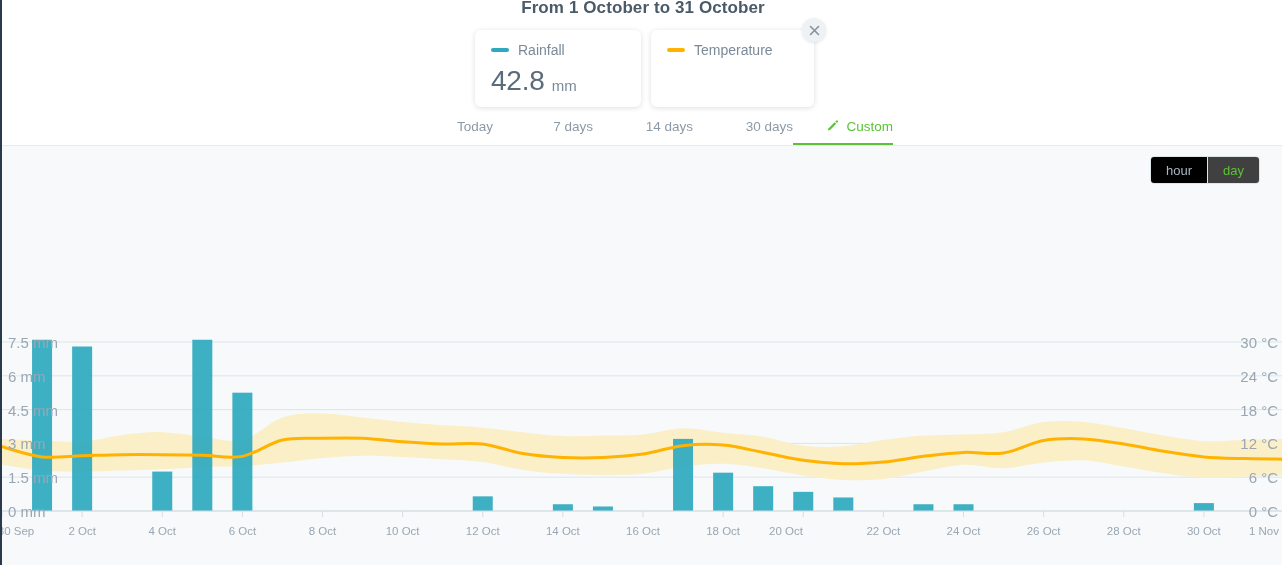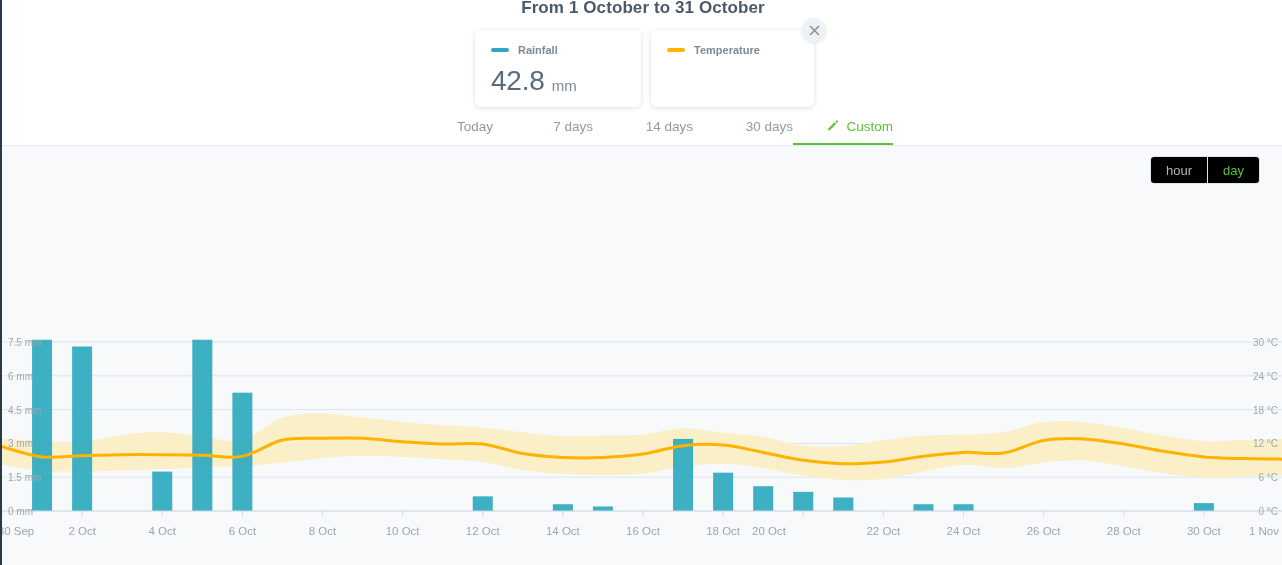--- a/index.html
+++ b/index.html
@@ -61,23 +61,22 @@
   }
   .swatch {
     width: 18px; height: 4px;
     border-radius: 2px;
     display: inline-block;
     flex: none;
   }
   .swatch.rain { background: #2ea9bf; }
   .swatch.temp { background: #ffb300; }
   .legend-label {
-    font-size: 11px;
+    font-size: 14px;
     color: #7b8a99;
-    font-weight: bold;
   }
 
   .value-row {
     margin-top: 9px;
     display: flex;
     align-items: flex-end;
     gap: 7px;
   }
   .big-val {
     font-size: 28px;
@@ -183,37 +182,37 @@
     font-family: inherit;
     font-size: 13px;
     padding: 0 15px;
     border: none;
     background: #000000;
     color: #aab6c0;
     cursor: pointer;
     height: 100%;
   }
   .seg button.on {
-    background: #000000;
+    background: #404040;
     color: #5bc236;
     border-left: 1px solid #dfe6ea;
   }
 
   
   .plot {
     position: absolute;
     left: 0; top: 0;
     width: 1282px;
     height: 420px;
   }
   .plot svg { display: block; }
 
   .axis-label {
     position: absolute;
-    font-size: 10px;
+    font-size: 15px;
     color: #9aa7b3;
     white-space: nowrap;
   }
   .axis-label.left  { left: 6px;  transform: translateY(-50%); }
   .axis-label.right { right: 6px; transform: translateY(-50%); text-align: right; }
   .xtick {
     position: absolute;
     font-size: 11.5px;
     color: #9aa7b3;
     transform: translateX(-50%);
@@ -361,21 +360,21 @@
           <div class="xtick" style="left: 14px; top: 379px;">30 Sep</div>
           <div class="xtick" style="left: 80.125px; top: 379px;">2 Oct</div>
           <div class="xtick" style="left: 160.25px; top: 379px;">4 Oct</div>
           <div class="xtick" style="left: 240.375px; top: 379px;">6 Oct</div>
           <div class="xtick" style="left: 320.5px; top: 379px;">8 Oct</div>
           <div class="xtick" style="left: 400.625px; top: 379px;">10 Oct</div>
           <div class="xtick" style="left: 480.75px; top: 379px;">12 Oct</div>
           <div class="xtick" style="left: 560.875px; top: 379px;">14 Oct</div>
           <div class="xtick" style="left: 641px; top: 379px;">16 Oct</div>
           <div class="xtick" style="left: 721.125px; top: 379px;">18 Oct</div>
-          <div class="xtick" style="left: 767px; top: 379px;">20 Oct</div>
+          <div class="xtick" style="left: 784px; top: 379px;">20 Oct</div>
           <div class="xtick" style="left: 881.375px; top: 379px;">22 Oct</div>
           <div class="xtick" style="left: 961.5px; top: 379px;">24 Oct</div>
           <div class="xtick" style="left: 1041.62px; top: 379px;">26 Oct</div>
           <div class="xtick" style="left: 1121.75px; top: 379px;">28 Oct</div>
           <div class="xtick" style="left: 1201.88px; top: 379px;">30 Oct</div>
           <div class="xtick" style="left: 1262px; top: 379px;">1 Nov</div>
         </div>
     </div>
   </div>
 </div>

